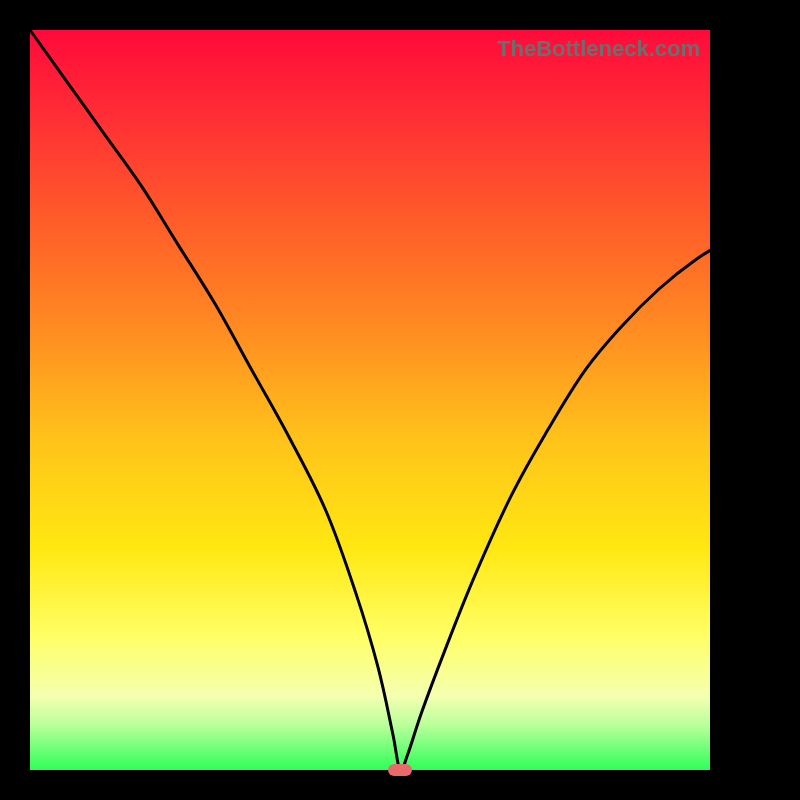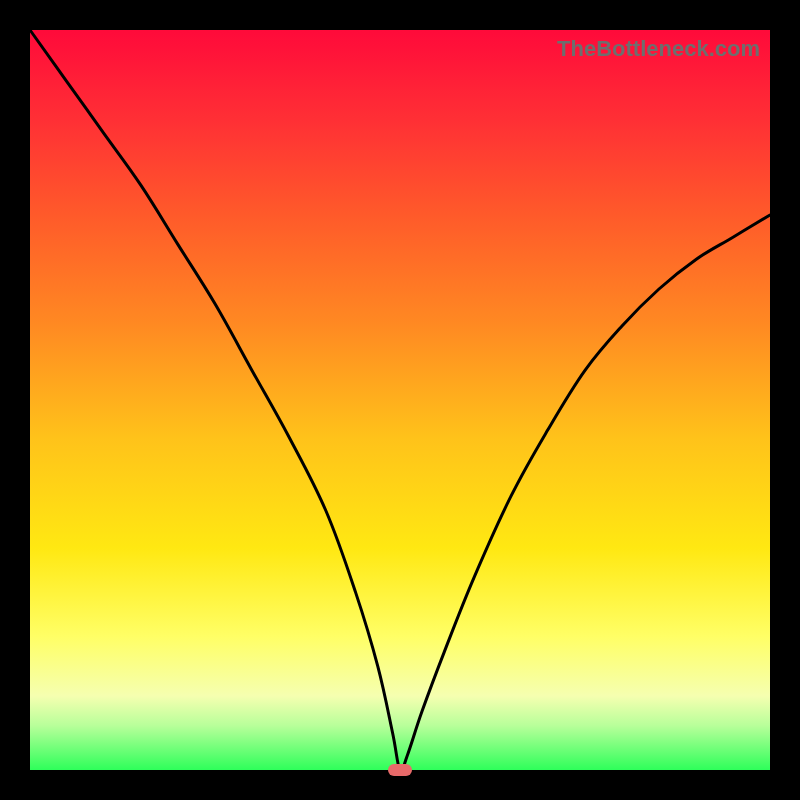--- a/index.html
+++ b/index.html
@@ -13,21 +13,21 @@
   .chart-wrap {
     position: relative;
     width: 800px;
     height: 800px;
     background: #000;
   }
   .plot-area {
     position: absolute;
     left: 30px;
     top: 30px;
-    width: 740px;
+    width: 680px;
     height: 740px;
     background: linear-gradient(
       to bottom,
       #ff0a3a 0%,
       #ff2f35 12%,
       #ff5a2a 25%,
       #ff8a22 40%,
       #ffc21a 55%,
       #ffe812 70%,
       #ffff66 82%,

